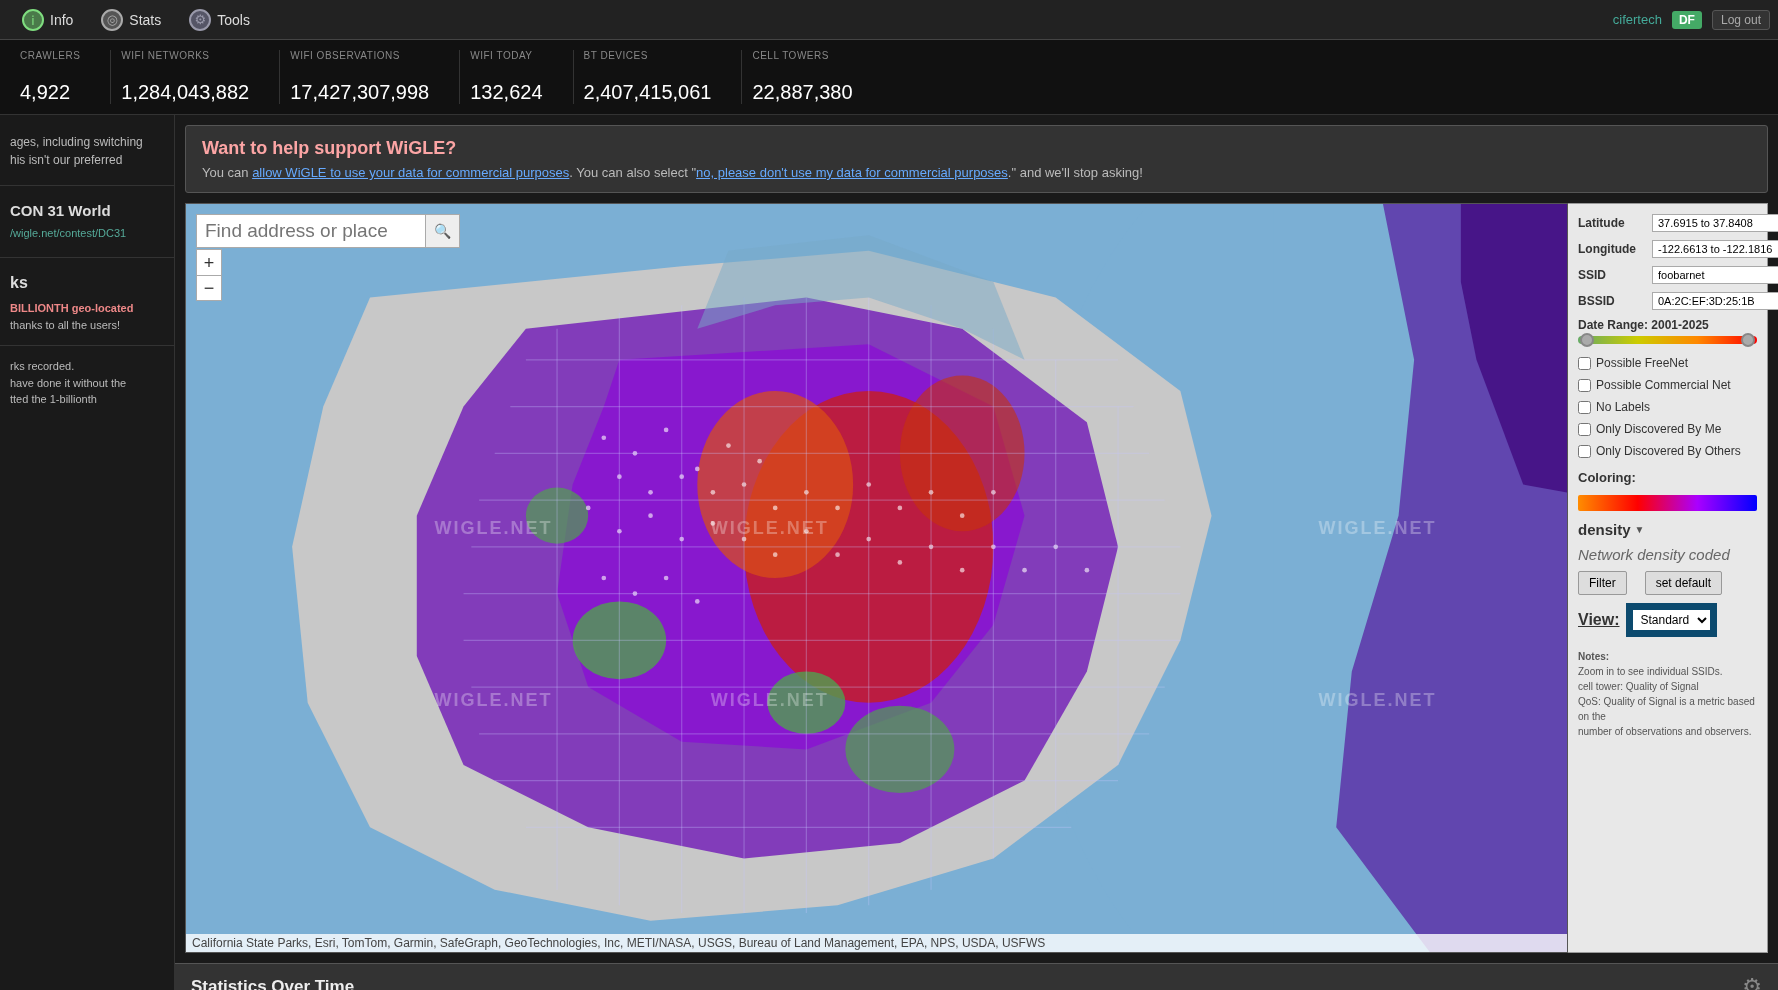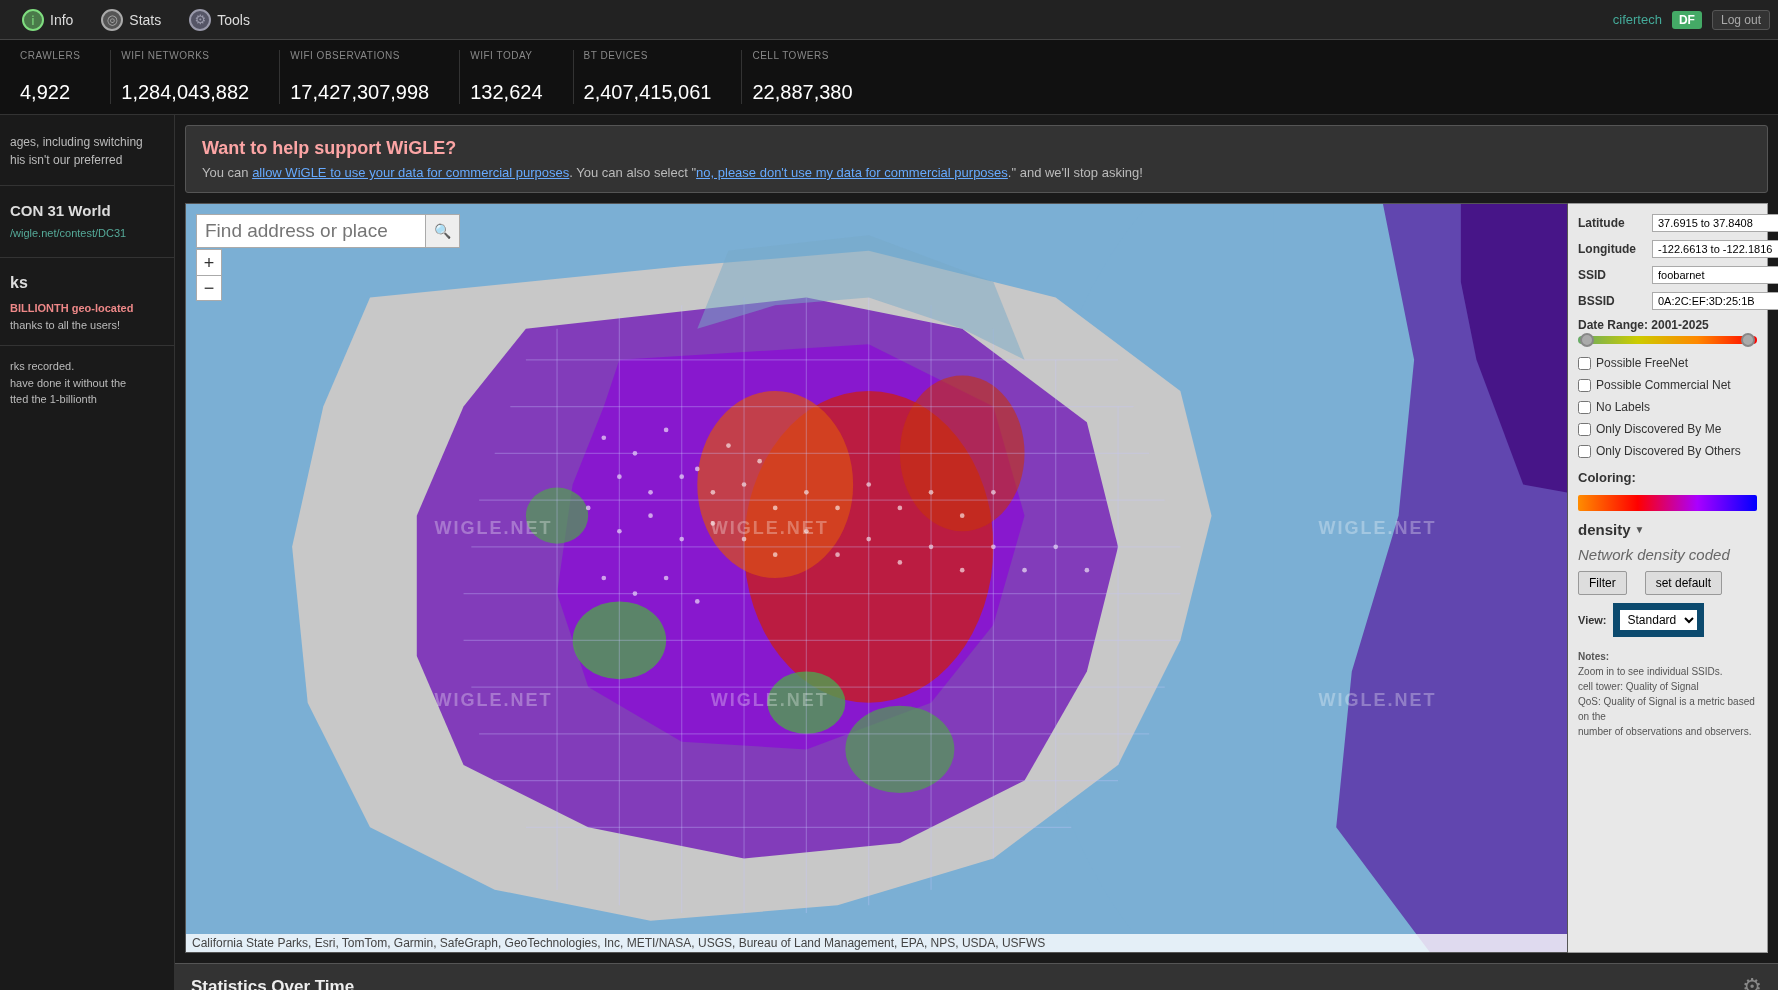--- a/index.html
+++ b/index.html
@@ -384,23 +384,24 @@
       display: flex;
       gap: 18px;
       align-items: center;
     }
     .view-row {
       display: flex;
       align-items: center;
       gap: 6px;
     }
     .view-label {
-      font-size: 11px;
+      font-size: 16px;
       font-weight: bold;
       color: #333;
+      text-decoration: underline;
     }
     .view-select {
       font-size: 12px;
       border: 7px solid #0c4a6e;
       background: #fff;
       padding: 2px 4px;
     }
     .map-notes {
       font-size: 10px;
       color: #555;

